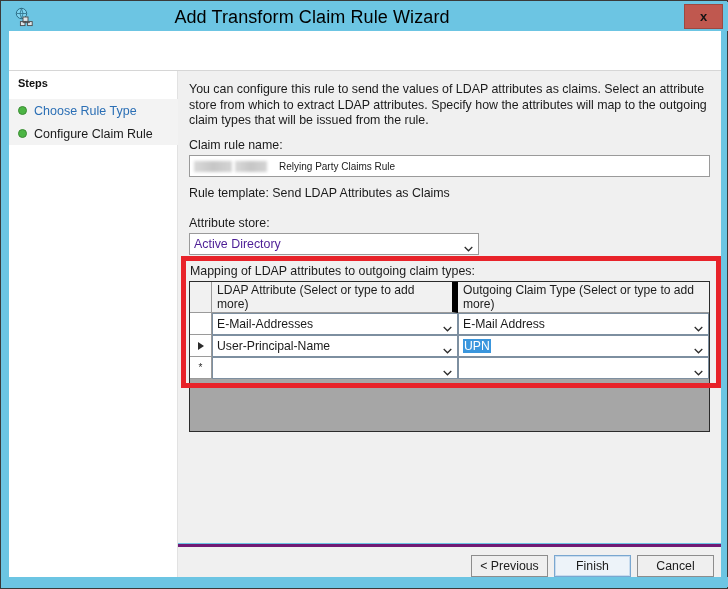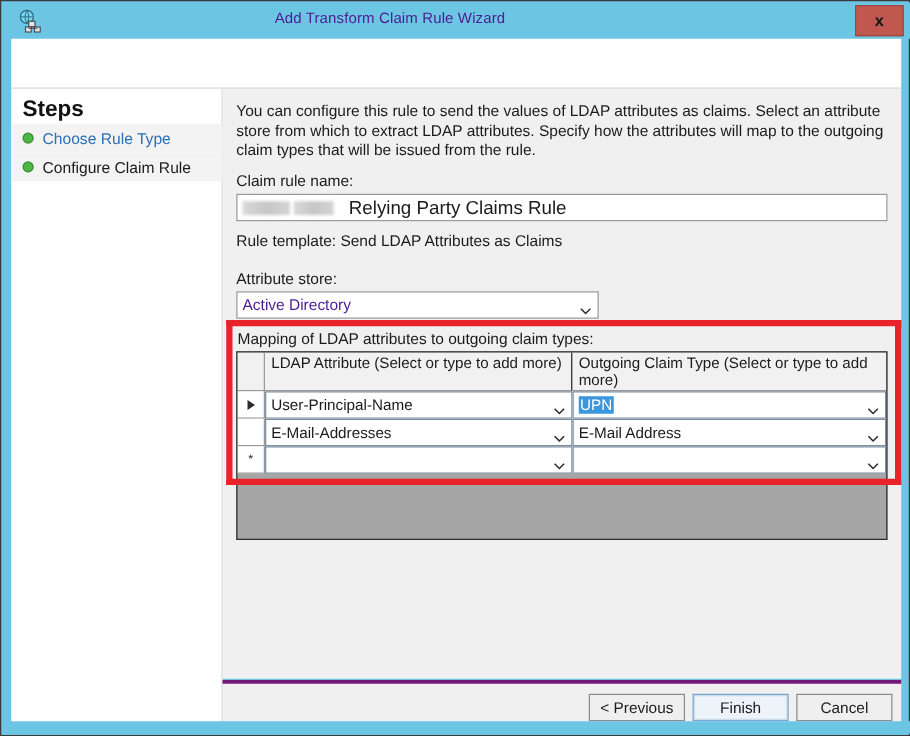--- a/index.html
+++ b/index.html
@@ -29,22 +29,22 @@
   #app-icon {
     position: absolute;
     left: 12px; top: 5px;
     width: 20px; height: 20px;
   }
   #title-text {
     position: absolute;
     left: 0; top: 5px;
     width: 620px;
     text-align: center;
-    font-size: 12px;
-    color: #4c1d95;
+    font-size: 18px;
+    color: #000000;
     letter-spacing: .1px;
   }
   #close-btn {
     position: absolute;
     right: 5px; top: 2px;
     width: 39px; height: 25px;
     background: #C0584F;
     border: 1px solid #9e4840;
     color: #141414;
     font-size: 13px;
@@ -74,21 +74,21 @@
   #sidebar {
     position: absolute;
     left: 8px; top: 70px;
     width: 169px; height: 508px;
     background: #FFFFFF;
     border-right: 1px solid #e2e2e2;
   }
   .steps-title {
     position: absolute;
     left: 9px; top: 6px;
-    font-size: 18px;
+    font-size: 11px;
     font-weight: bold;
     color: #111;
   }
   .step-row {
     position: absolute;
     left: 0;
     width: 169px; height: 23px;
     display: flex; align-items: center;
     padding-left: 9px;
     background: #F3F3F3;
@@ -131,21 +131,21 @@
   .field-label {
     position: absolute;
     font-size: 12.4px;
     color: #1b1b1b;
   }
 
   .textbox {
     position: absolute;
     background: #FFFFFF;
     border: 1px solid #9a9a9a;
-    font-size: 15px;
+    font-size: 10px;
     color: #1b1b1b;
     display: flex; align-items: center;
     padding-left: 4px;
   }
   .redact {
     display: inline-block;
     height: 11px;
     background: linear-gradient(90deg,#d9d9d9,#c6c6c6,#d4d4d4);
     filter: blur(1.4px);
     vertical-align: middle;
@@ -210,21 +210,21 @@
     background: #FFFFFF;
     border-right: 1px solid #9a9a9a;
     border-bottom: 1px solid #9a9a9a;
     display: flex; align-items: center; justify-content: center;
     font-size: 10px; color: #2b2b2b;
     flex: none;
   }
   .grid-row.header .rh { background: #F1F1F1; }
   .hc {
     background: #F1F1F1;
-    border-right: 1px solid #000000;
+    border-right: 6px solid #000000;
     border-bottom: 1px solid #9a9a9a;
     font-size: 12.1px;
     color: #1b1b1b;
     padding: 2px 5px;
     line-height: 13.5px;
   }
   .hc.c1 { width: 246px; flex: none; }
   .hc.c2 { width: 251px; flex: none; border-right: none; }
   .cell {
     position: relative;
@@ -351,53 +351,53 @@
 
     <div id="grid">
 
       <div class="grid-row header">
         <div class="rh"></div>
         <div class="hc c1">LDAP Attribute (Select or type to add more)</div>
         <div class="hc c2">Outgoing Claim Type (Select or type to add more)</div>
       </div>
 
       <div class="grid-row">
-        <div class="rh">
-          <span class="triangle"></span>
-        </div>
-        <div class="cell c1">
-          <span>User-Principal-Name</span>
-          <span class="caret">
-            <svg width="9" height="6" viewBox="0 0 9 6">
-                <path d="M.7 1 L4.5 4.8 L8.3 1" fill="none" stroke="#2b2b2b" stroke-width="1.25"></path>
-              </svg>
-          </span>
-        </div>
-        <div class="cell c2">
-          <span class="sel-text">UPN</span>
-          <span class="caret">
-            <svg width="9" height="6" viewBox="0 0 9 6">
-                <path d="M.7 1 L4.5 4.8 L8.3 1" fill="none" stroke="#2b2b2b" stroke-width="1.25"></path>
-              </svg>
-          </span>
-        </div>
-      </div>
-
-      <div class="grid-row">
         <div class="rh"></div>
         <div class="cell c1">
           <span>E-Mail-Addresses</span>
           <span class="caret">
             <svg width="9" height="6" viewBox="0 0 9 6">
                 <path d="M.7 1 L4.5 4.8 L8.3 1" fill="none" stroke="#2b2b2b" stroke-width="1.25"></path>
               </svg>
           </span>
         </div>
         <div class="cell c2">
           <span>E-Mail Address</span>
+          <span class="caret">
+            <svg width="9" height="6" viewBox="0 0 9 6">
+                <path d="M.7 1 L4.5 4.8 L8.3 1" fill="none" stroke="#2b2b2b" stroke-width="1.25"></path>
+              </svg>
+          </span>
+        </div>
+      </div>
+
+      <div class="grid-row">
+        <div class="rh">
+          <span class="triangle"></span>
+        </div>
+        <div class="cell c1">
+          <span>User-Principal-Name</span>
+          <span class="caret">
+            <svg width="9" height="6" viewBox="0 0 9 6">
+                <path d="M.7 1 L4.5 4.8 L8.3 1" fill="none" stroke="#2b2b2b" stroke-width="1.25"></path>
+              </svg>
+          </span>
+        </div>
+        <div class="cell c2">
+          <span class="sel-text">UPN</span>
           <span class="caret">
             <svg width="9" height="6" viewBox="0 0 9 6">
                 <path d="M.7 1 L4.5 4.8 L8.3 1" fill="none" stroke="#2b2b2b" stroke-width="1.25"></path>
               </svg>
           </span>
         </div>
       </div>
 
       <div class="grid-row">
         <div class="rh">*</div>

